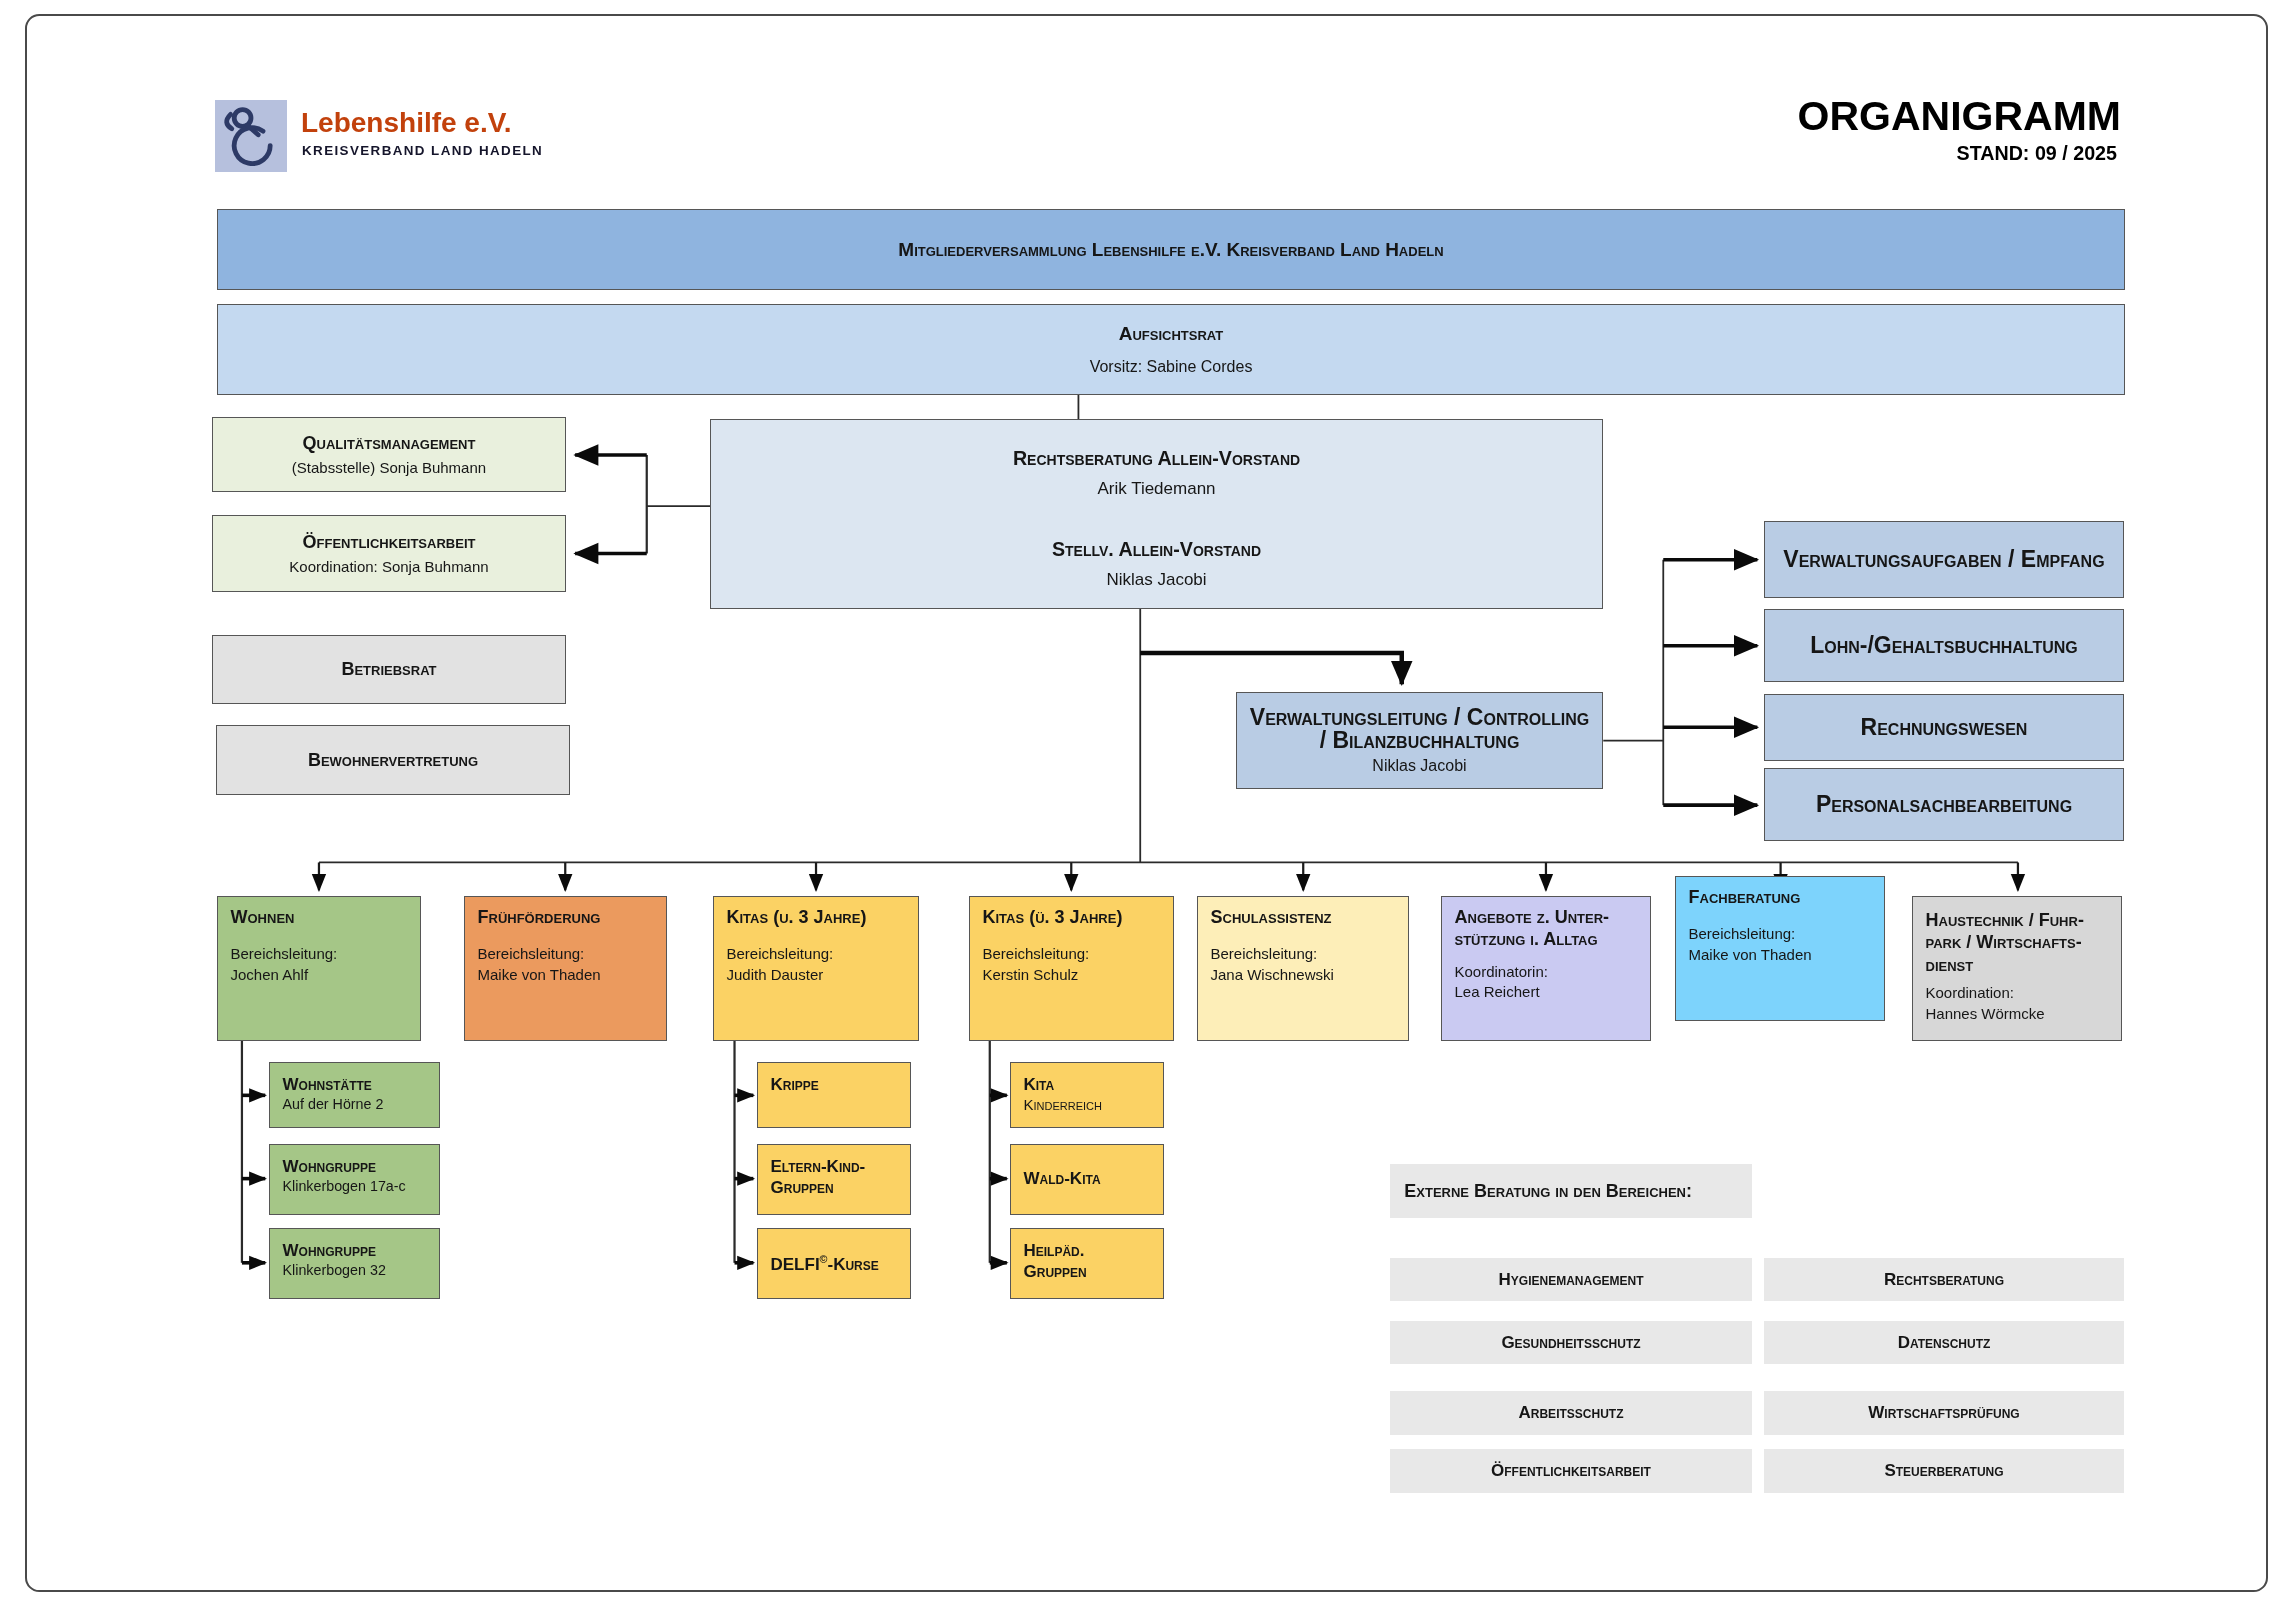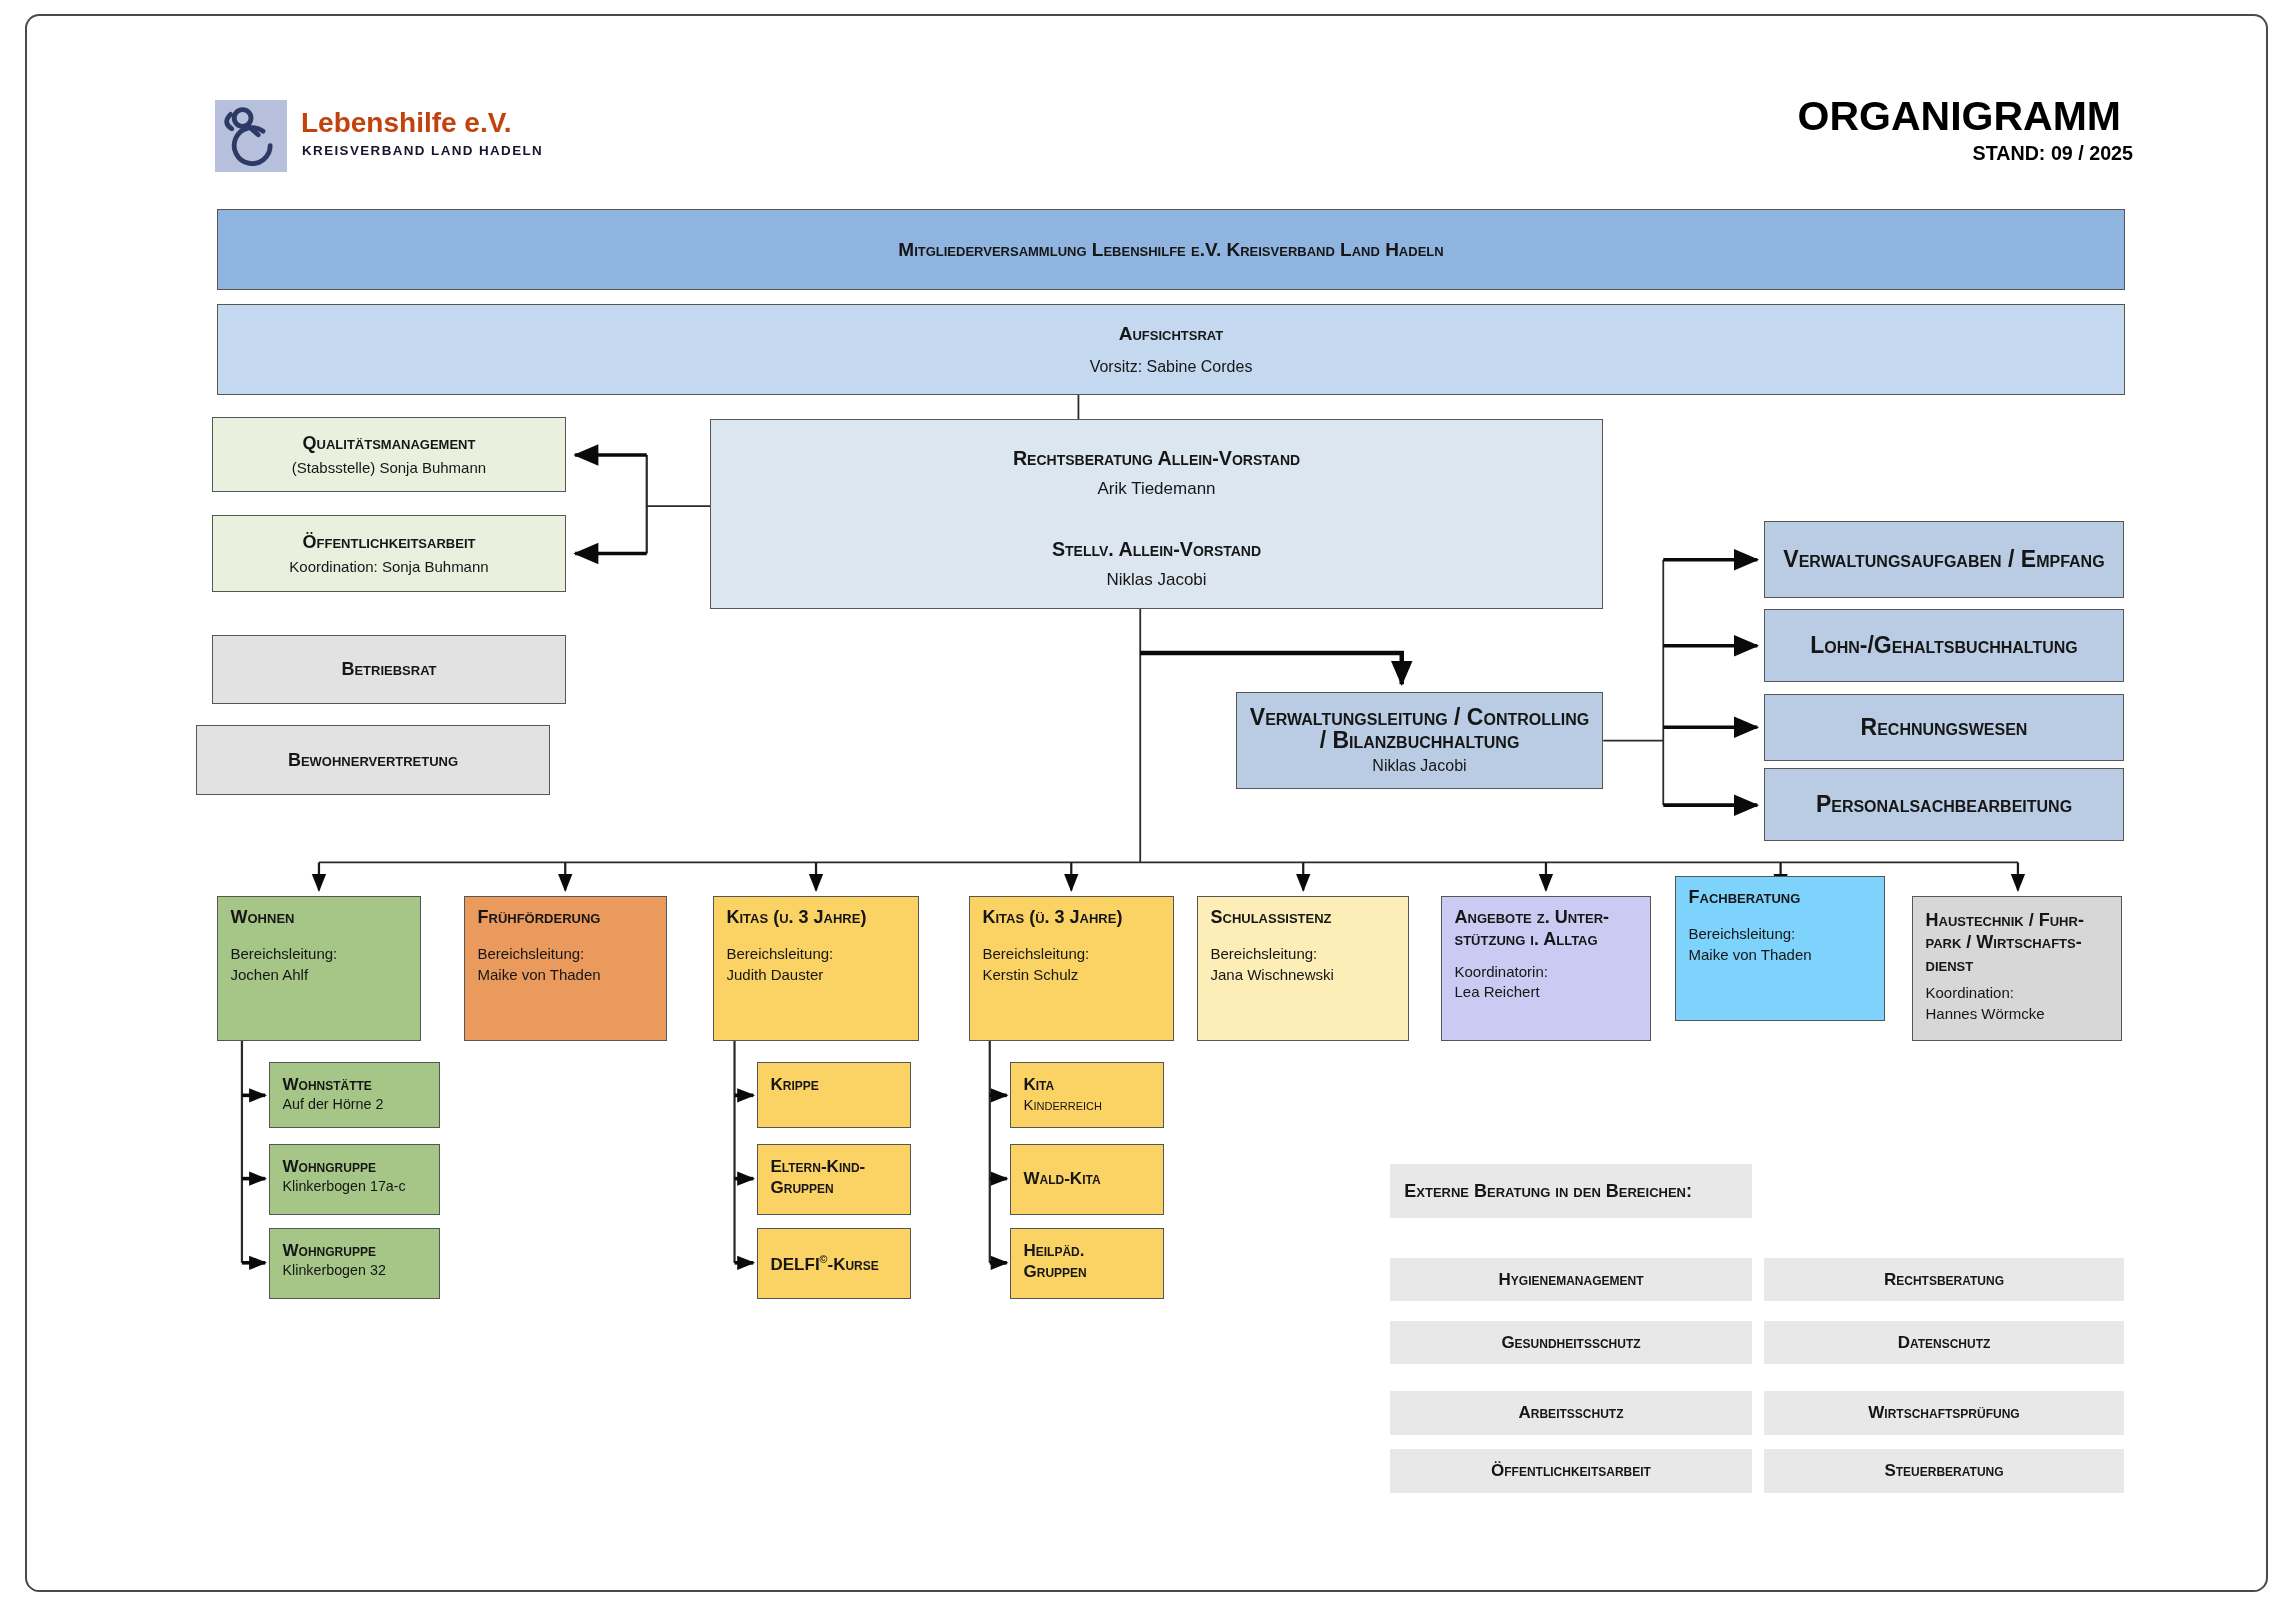--- a/index.html
+++ b/index.html
@@ -28,21 +28,21 @@
   .ext-item{display:flex;align-items:center;justify-content:center;
             font-size:17px;font-weight:bold;font-variant:small-caps;}
   .ext-header{display:flex;align-items:center;padding-left:14.3px;
               font-size:18px;font-weight:bold;font-variant:small-caps;}
   .logo-square{position:absolute;left:215px;top:100px;width:72px;height:72px;}
   .logo-name{position:absolute;left:301px;top:107px;font-size:28px;font-weight:bold;}
   .logo-sub{position:absolute;left:302px;top:143px;font-size:13.4px;font-weight:600;
             letter-spacing:1.4px;color:#15152b;}
   .doc-title{position:absolute;right:172px;top:93px;width:537px;text-align:right;
              font-size:41px;font-weight:bold;color:#000;}
-  .doc-stand{position:absolute;right:160px;top:142px;width:358px;text-align:right;
+  .doc-stand{position:absolute;right:176px;top:142px;width:358px;text-align:right;
              font-size:19.7px;font-weight:bold;color:#000;}
 </style>
 </head>
 <body>
 
 <div class="page">
   <div class="frame"></div>
 
   <svg class="abs" style="left:0;top:0" width="2293" height="1613" viewBox="0 0 2560 1801">
     <defs>
@@ -133,21 +133,21 @@
   <div class="box" style="left: 710px; top: 419px; width: 893px; height: 190px; text-align: center; padding-top: 27px; box-sizing: border-box; background-color: rgb(220, 230, 241);">
     <div class="vor-title">Rechtsberatung Allein-Vorstand</div>
     <div class="vor-name">Arik Tiedemann</div>
     <div class="vor-title" style="margin-top:39px;">Stellv. Allein-Vorstand</div>
     <div class="vor-name">Niklas Jacobi</div>
   </div>
 
   <div class="box center" style="left: 212px; top: 635px; width: 354px; height: 69px; background-color: rgb(226, 226, 226);">
     <div class="side-title">Betriebsrat</div>
   </div>
-  <div class="box center" style="left: 196px; top: 725px; width: 354px; height: 70px; background-color: rgb(226, 226, 226);">
+  <div class="box center" style="left: 216px; top: 725px; width: 354px; height: 70px; background-color: rgb(226, 226, 226);">
     <div class="side-title">Bewohnervertretung</div>
   </div>
 
   <div class="box center" style="left: 1236px; top: 692px; width: 367px; height: 97px; padding: 0px 10.7px; background-color: rgb(185, 204, 228);">
     <div class="admin-line" style="line-height:23px;">Verwaltungsleitung / Controlling / Bilanzbuchhaltung</div>
     <div style="font-size:16px;margin-top:5.4px;">Niklas Jacobi</div>
   </div>
 
   <div class="box center" style="left: 1764px; top: 521px; width: 360px; height: 77px; background-color: rgb(185, 204, 228);">
     <div class="admin-line">Verwaltungsaufgaben / Empfang</div>

